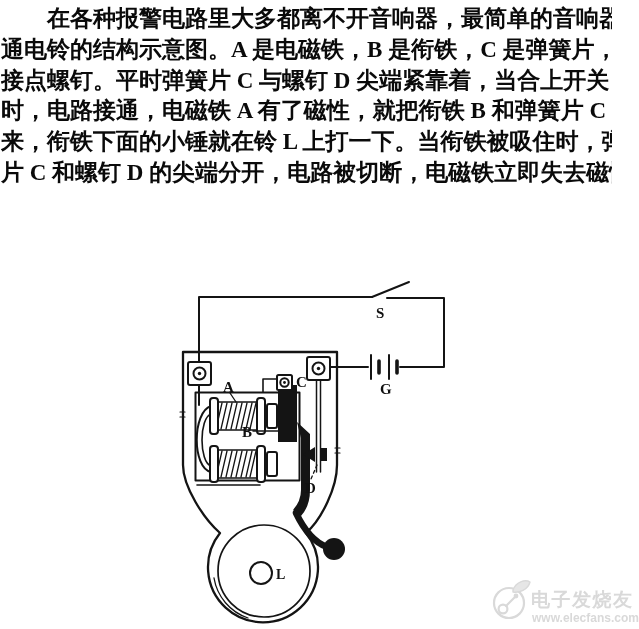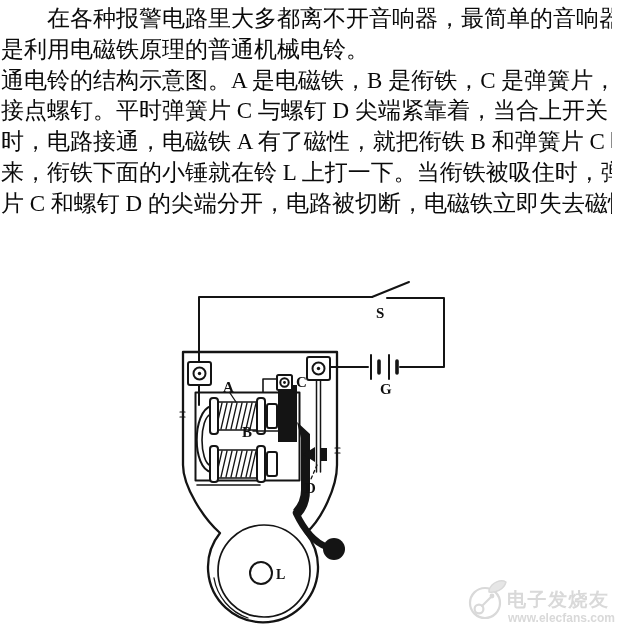--- a/index.html
+++ b/index.html
@@ -4,41 +4,40 @@
 <style>
   html,body{margin:0;padding:0;}
   body{
     width:639px;height:629px;position:relative;overflow:hidden;
     background:#ffffff;
     font-family:"Liberation Serif","DejaVu Serif",serif;
   }
   .text-block{
     position:absolute;top:4px;left:0;width:639px;
     padding:0 27px 0 1px;box-sizing:border-box;
-    color:#0a0a0a;font-weight:normal;font-size:23px;line-height:30.8px;
+    color:#0a0a0a;font-weight:bold;font-size:23px;line-height:30.8px;
   }
   .line{
     text-align:justify;text-align-last:justify;text-justify:inter-character;
     white-space:nowrap;height:30.8px;overflow:hidden;
   }
   .line.indent{padding-left:46px;}
   .line.no-stretch{text-align-last:left;}
   .figure{position:absolute;left:150px;top:272px;width:320px;height:357px;}
   .figure svg{display:block;}
-  .wm{position:absolute;left:464px;top:576px;width:152px;height:53px;}
+  .wm{position:absolute;left:488px;top:576px;width:152px;height:53px;}
   .fig-label{font-family:"Liberation Serif","DejaVu Serif",serif;font-weight:bold;fill:#111;}
   .wm-brand{font-family:"Liberation Serif","DejaVu Serif",serif;font-weight:bold;}
   .wm-url{font-family:"Liberation Sans","DejaVu Sans",sans-serif;font-weight:bold;}
 </style>
 </head>
 <body>
 
 <div class="text-block">
   <div class="line indent">在各种报警电路里大多都离不开音响器，最简单的音响器</div>
-  <div class="line no-stretch">是利用电磁铁原理的普通机械电铃。</div>
   <div class="line">通电铃的结构示意图。A 是电磁铁，B 是衔铁，C 是弹簧片，D 是</div>
   <div class="line">接点螺钉。平时弹簧片 C 与螺钉 D 尖端紧靠着，当合上开关 S</div>
   <div class="line">时，电路接通，电磁铁 A 有了磁性，就把衔铁 B 和弹簧片 C 吸过</div>
   <div class="line">来，衔铁下面的小锤就在铃 L 上打一下。当衔铁被吸住时，弹簧</div>
   <div class="line">片 C 和螺钉 D 的尖端分开，电路被切断，电磁铁立即失去磁性，</div>
 </div>
 
 <div class="figure">
 <svg width="320" height="357" viewBox="0 0 320 357" xmlns="http://www.w3.org/2000/svg" fill="none" stroke="#141414" stroke-width="2" stroke-linecap="round" stroke-linejoin="round">
 

